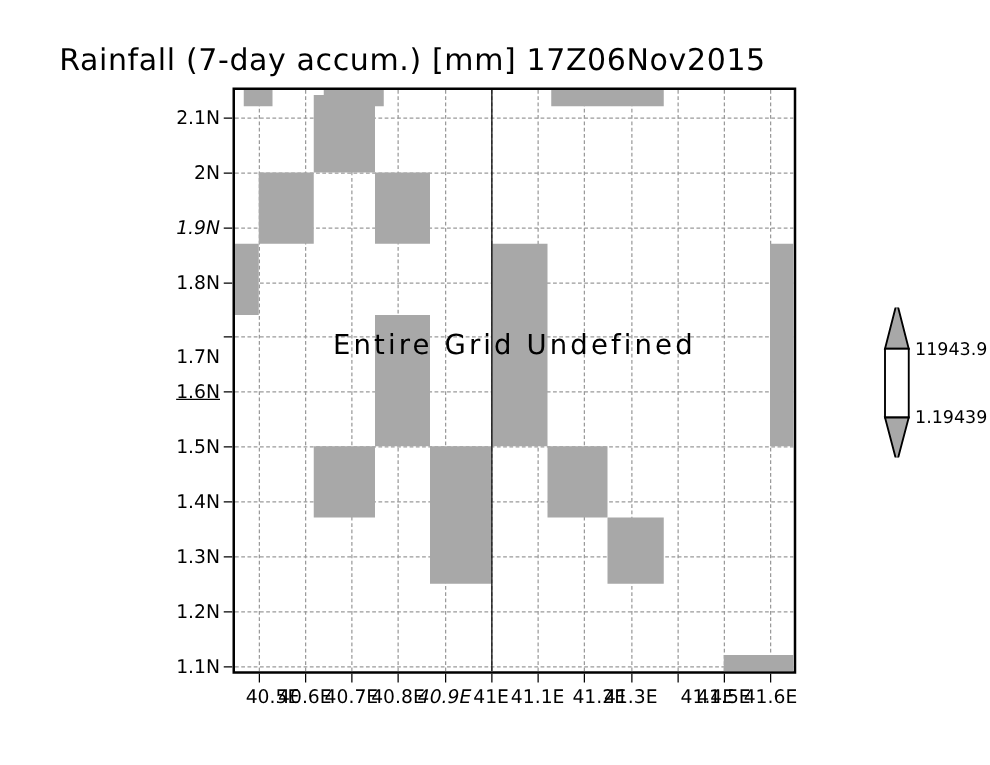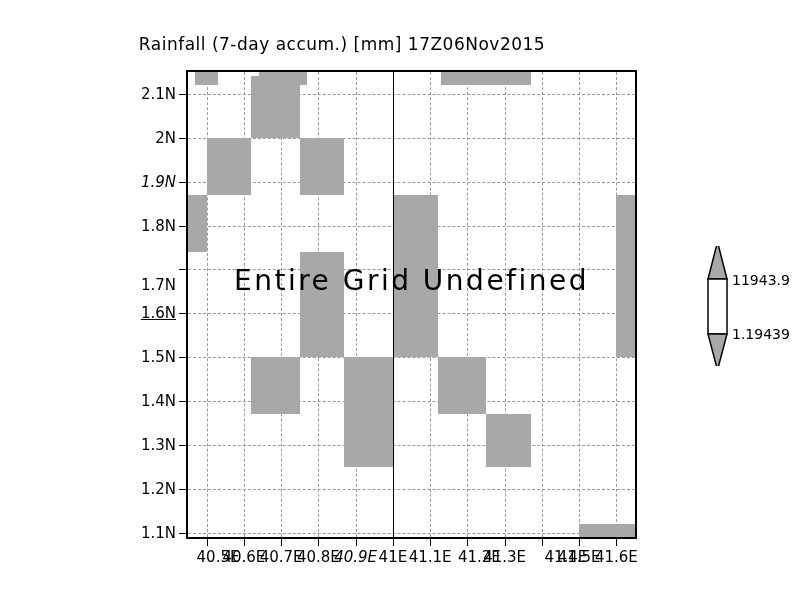--- a/index.html
+++ b/index.html
@@ -17,26 +17,26 @@
 
   #canvas {
     position: absolute;
     left: 0; top: 0;
     width: 792px;
     height: 612px;
   }
 
   .title {
     position: absolute;
-    left: 16px;
+    left: 4px;
     top: 34px;
     width: 652px;
     text-align: center;
     font-family: "DejaVu Sans", sans-serif;
-    font-size: 17px;
+    font-size: 24px;
     letter-spacing: 0.5px;
     color: #000000;
     white-space: pre;
   }
 
   
   .plot-frame {
     position: absolute;
     left: 186px;
     top: 70px;
@@ -75,21 +75,21 @@
     background: #000000;
   }
 
   .undefined-text {
     position: absolute;
     left: 0;
     right: 0;
     top: 192px;
     text-align: center;
     font-family: "DejaVu Sans", sans-serif;
-    font-size: 28px;
+    font-size: 22px;
     letter-spacing: 2.5px;
     color: #000000;
     white-space: pre;
     pointer-events: none;
   }
 
   
   .ytick {
     position: absolute;
     right: 0;

